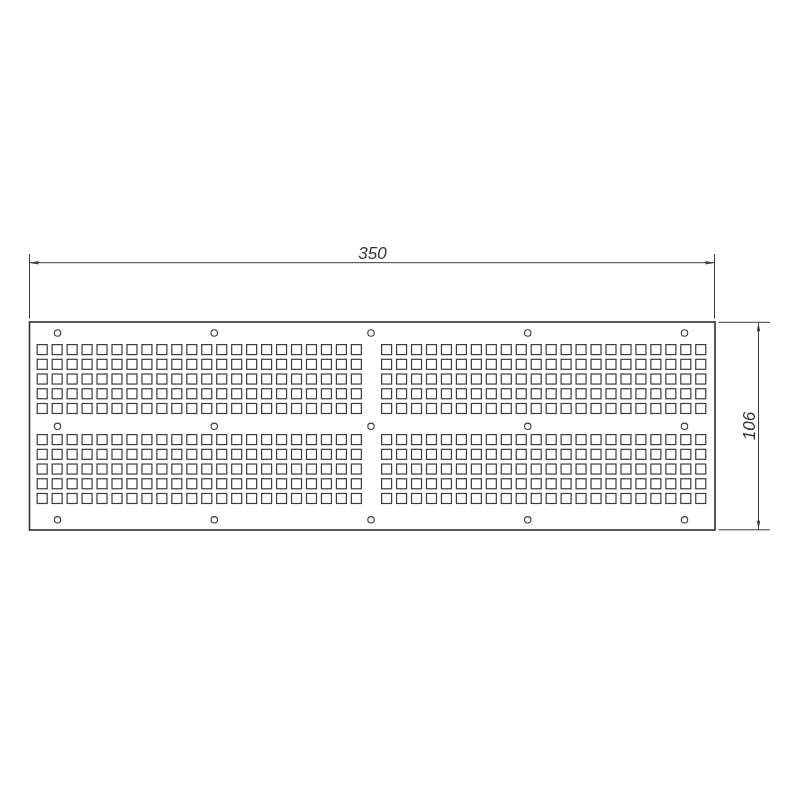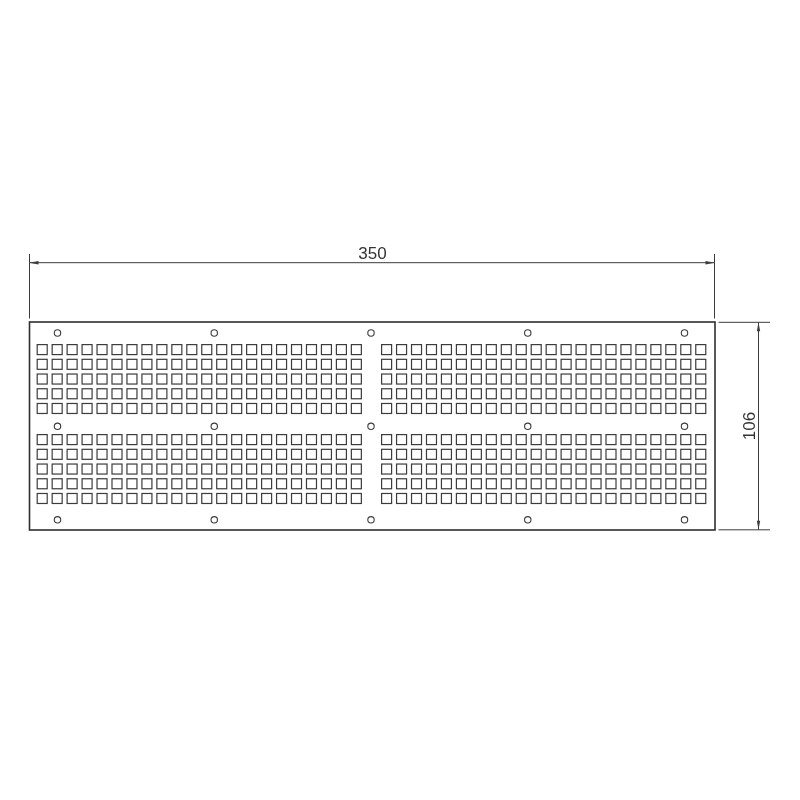--- a/index.html
+++ b/index.html
@@ -8,20 +8,21 @@
     background: #ffffff;
     width: 800px;
     height: 800px;
     overflow: hidden;
   }
   #stage {
     position: relative;
     width: 800px;
     height: 800px;
     background: #ffffff;
+    font-style: italic;
   }
   svg { display: block; }
   .dim-text {
     font-family: "Liberation Sans", sans-serif;
     font-size: 17px;
     fill: #333333;
     text-anchor: middle;
   }
 </style>
 </head>

